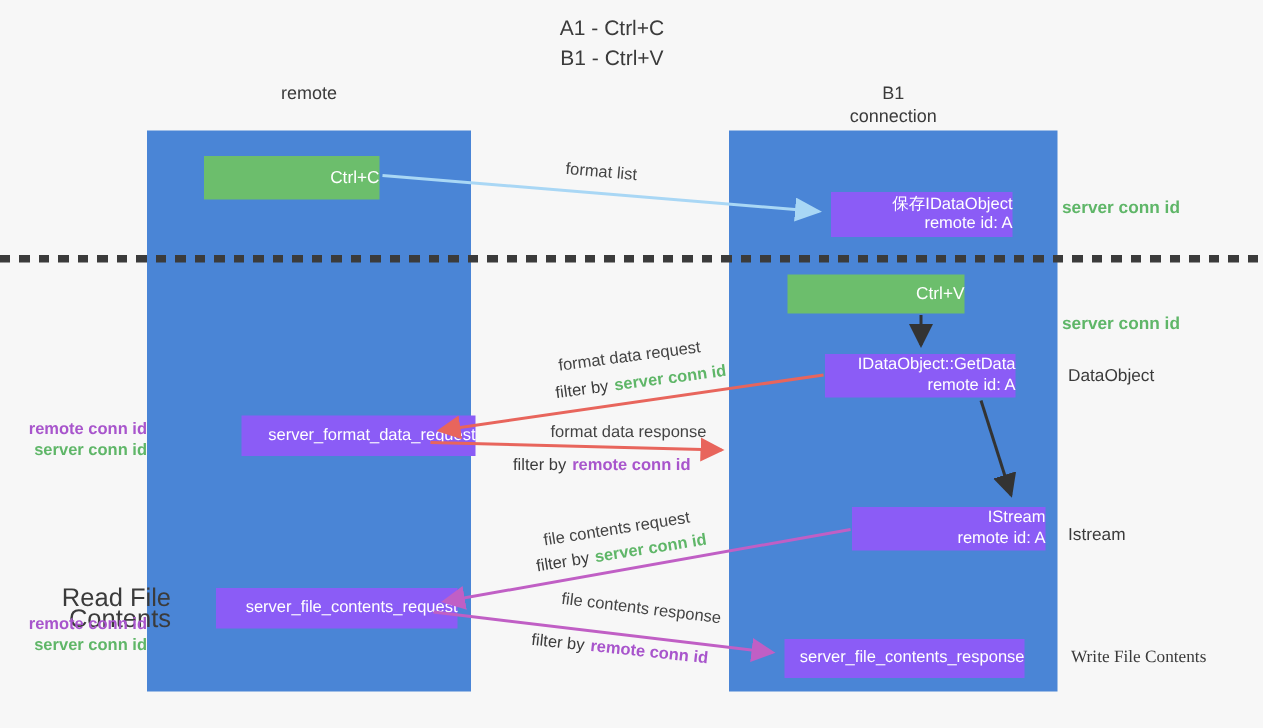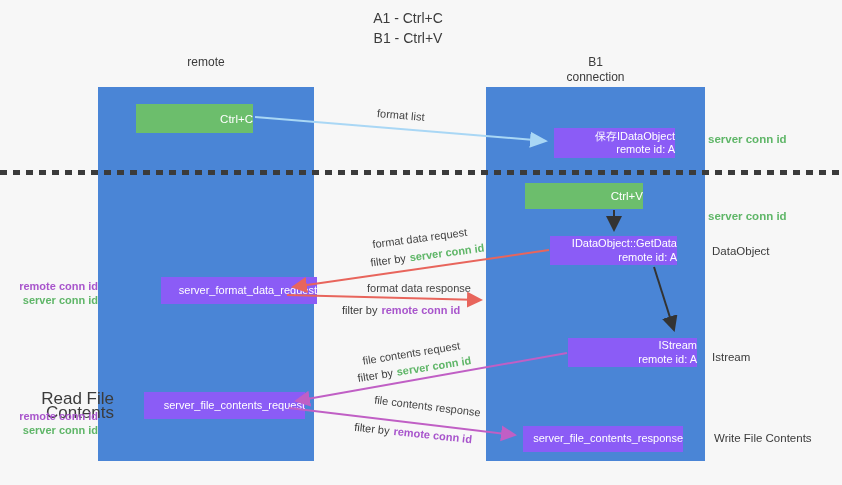--- a/index.html
+++ b/index.html
@@ -152,21 +152,21 @@
   <div class="arrow-label" style="left:374px;top:400px;transform:rotate(7deg);">file contents response</div>
   <div class="filter-label" style="left:354px;top:427px;transform:rotate(6deg);">
     <span>filter by</span>
     <span class="purple">remote conn id</span>
   </div>
 
   <div class="side-label green" style="left:708px;top:133px;">server conn id</div>
   <div class="side-label green" style="left:708px;top:210px;">server conn id</div>
   <div class="side-label" style="left:712px;top:245px;">DataObject</div>
   <div class="side-label" style="left:712px;top:351px;">Istream</div>
-  <div class="side-label" style="left:714px;top:432px;">Write File Contents</div>
+  <div class="side-label" style="left:714px;top:432px;font-family:Liberation Serif, serif;">Write File Contents</div>
 
   <div class="left-block" style="top:279px;">
     <div class="purple">remote conn id</div>
     <div class="green">server conn id</div>
   </div>
   <div class="left-block" style="top:392px;font-weight:normal;font-size:17px;color:#3b3b3b;padding-left:16px;">Read File Contents</div>
   <div class="left-block" style="top:409px;">
     <div class="purple">remote conn id</div>
     <div class="green">server conn id</div>
   </div>

